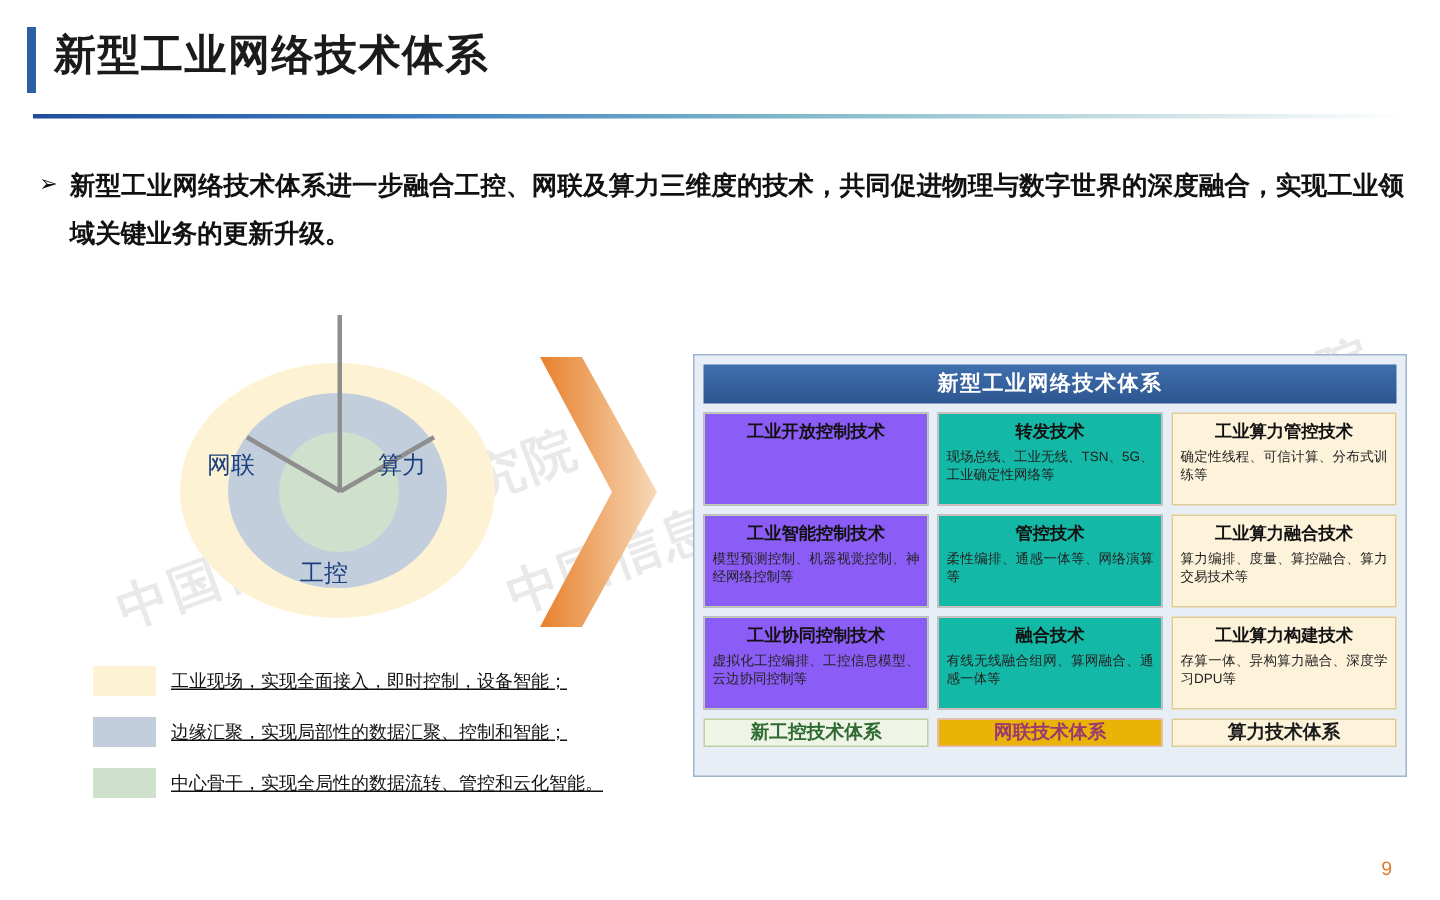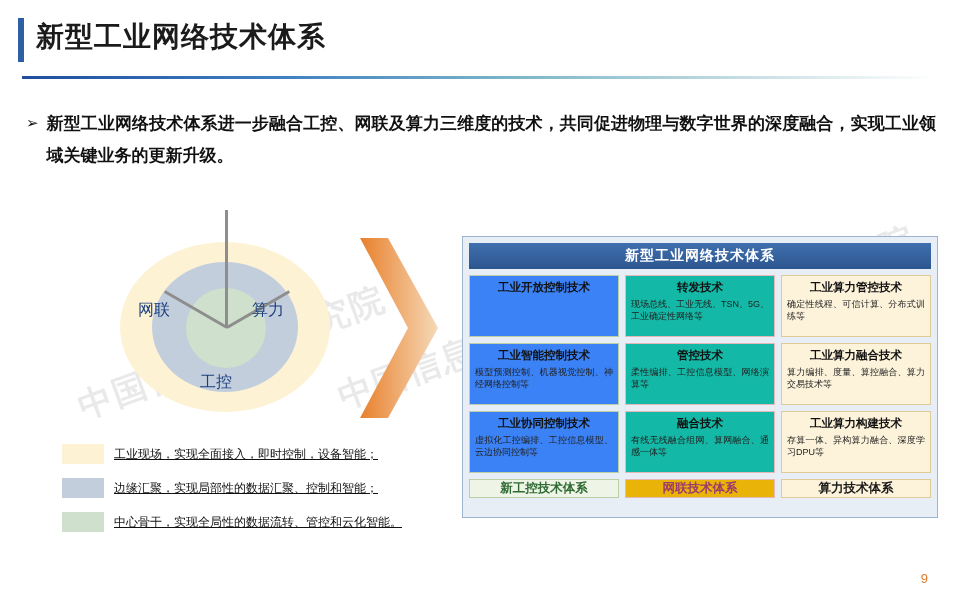--- a/index.html
+++ b/index.html
@@ -245,21 +245,21 @@
     margin-bottom: 3px;
     text-align: center;
     white-space: nowrap;
   }
   .card-body {
     font-size: 9px;
     line-height: 12px;
     color: #222;
     text-align: justify;
   }
-  .col-a .card { background: #3b82f6; border-color: #bcd0a8; }
+  .col-a .card { background: #8b5cf6; border-color: #bcd0a8; }
   .col-b .card { background: #14b8a6; border-color: #e4b9b9; }
   .col-c .card { background: #fdf2da; border-color: #dfcb9a; }
 
   .footer-card {
     height: 19px;
     border: 1px solid #b9b9a8;
     box-sizing: border-box;
     display: flex;
     align-items: center;
     justify-content: center;
@@ -356,21 +356,21 @@
         <div class="footer-card">新工控技术体系</div>
       </div>
 
       <div class="col col-b">
         <div class="card">
           <div class="card-title">转发技术</div>
           <div class="card-body">现场总线、工业无线、TSN、5G、工业确定性网络等</div>
         </div>
         <div class="card">
           <div class="card-title">管控技术</div>
-          <div class="card-body">柔性编排、工控信息模型、网络演算等</div>
+          <div class="card-body">柔性编排、通感一体等、网络演算等</div>
         </div>
         <div class="card">
           <div class="card-title">融合技术</div>
           <div class="card-body">有线无线融合组网、算网融合、通感一体等</div>
         </div>
         <div class="footer-card">网联技术体系</div>
       </div>
 
       <div class="col col-c">
         <div class="card">

